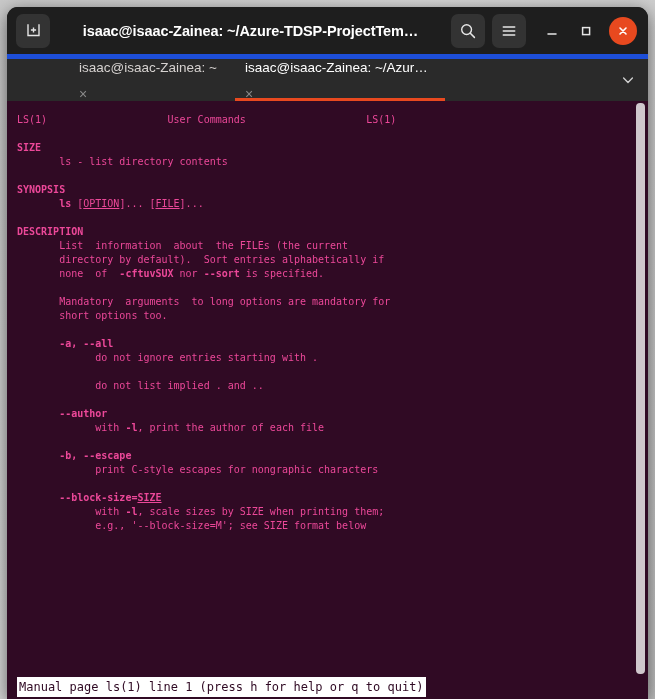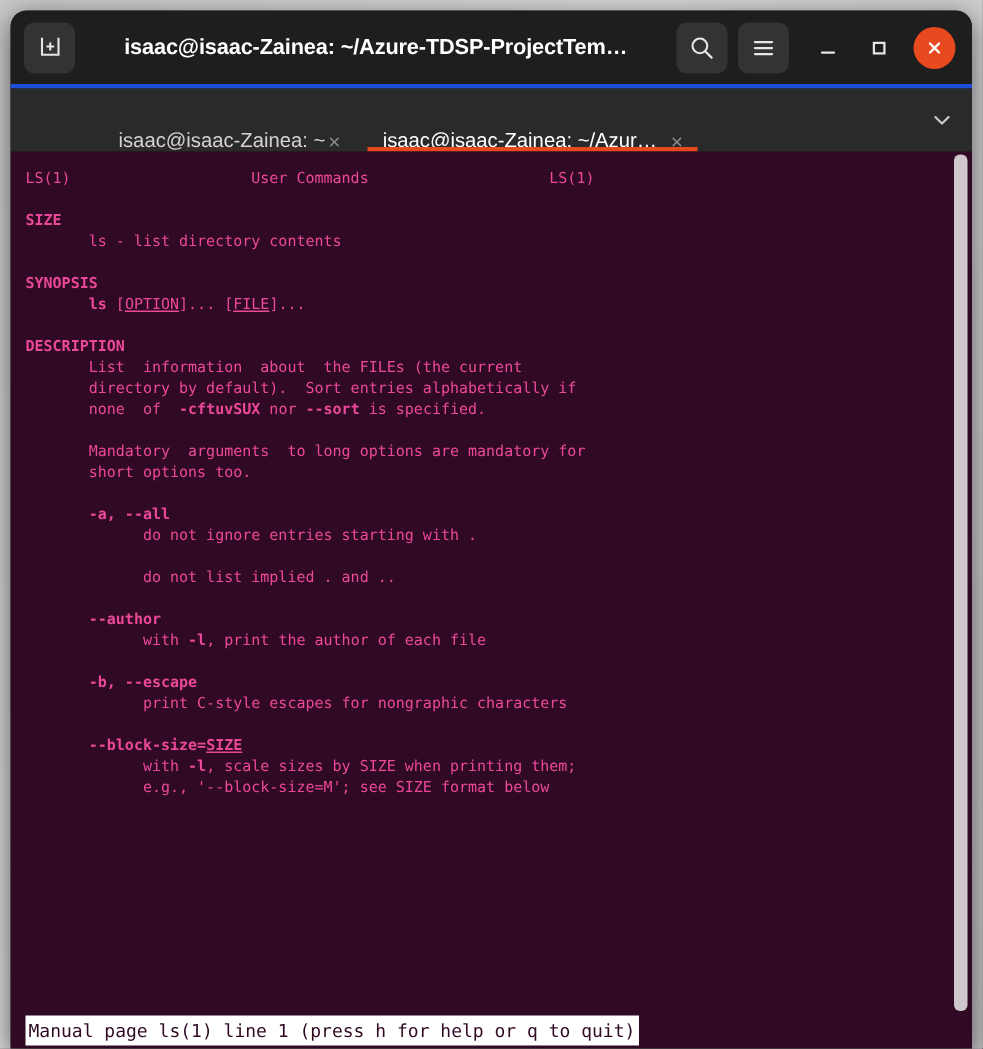--- a/index.html
+++ b/index.html
@@ -36,21 +36,21 @@
 
   
   #titlebar {
     height: 52px;
     flex: 0 0 52px;
     background: #1e1e1e;
     display: flex;
     align-items: center;
     padding: 0 9px;
     box-sizing: border-box;
-    border-bottom: 3px solid #1d4ed8;
+    border-bottom: 5px solid #1d4ed8;
   }
   .tb-btn {
     width: 34px;
     height: 34px;
     border-radius: 7px;
     background: #333333;
     display: flex;
     align-items: center;
     justify-content: center;
     flex: 0 0 auto;
@@ -99,29 +99,30 @@
     height: 42px;
     flex: 0 0 42px;
     background: #2a2a2a;
     display: flex;
     align-items: stretch;
     padding: 0;
     box-sizing: border-box;
   }
   .tab {
     display: flex;
-    align-items: flex-end;
-    justify-content: center;
-    gap: 2px;
+    align-items: flex-start;
+    justify-content: center;
+    gap: 12px;
     padding: 0 14px;
     color: #d6d2d0;
     font-size: 13.5px;
     position: relative;
     cursor: pointer;
     min-width: 0;
+    flex-direction: column;
   }
   .tab.first { margin-left: 58px; }
   .tab-label {
     white-space: nowrap;
     overflow: hidden;
     text-overflow: ellipsis;
     max-width: 190px;
   }
   .tab.active .tab-label { color: #ffffff; }
   .tab.active::after {

